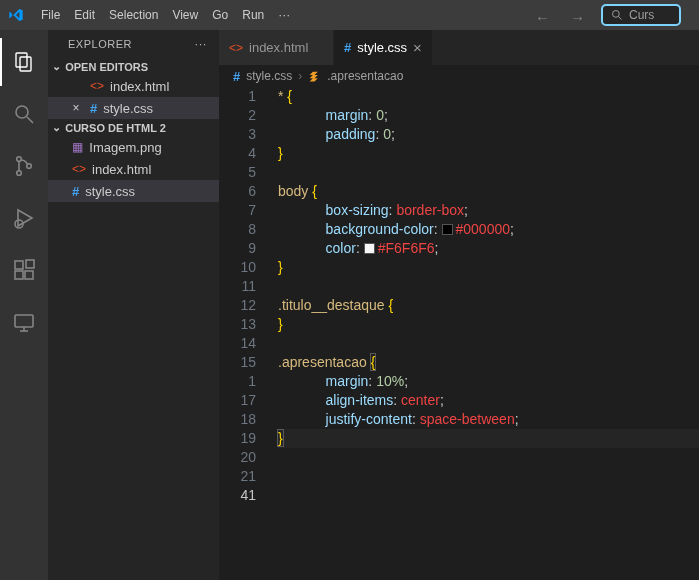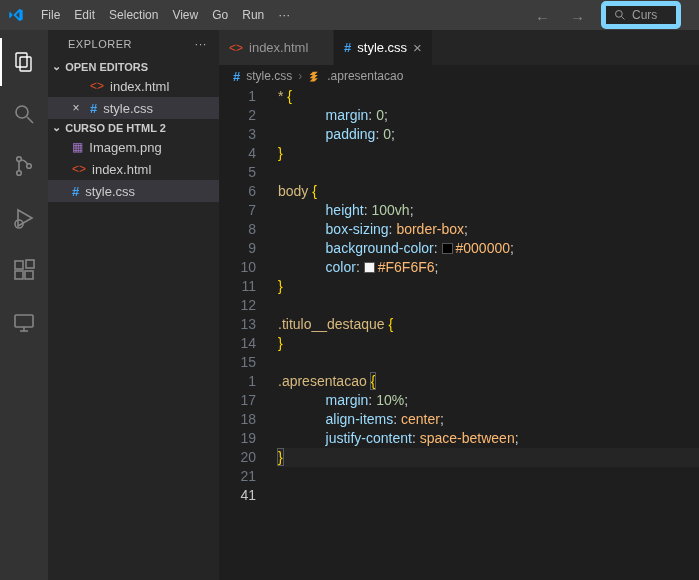--- a/index.html
+++ b/index.html
@@ -2,21 +2,21 @@
 <html><head>
 <meta charset="utf-8">
 <style>
 * { margin: 0; padding: 0; box-sizing: border-box; font-family: "Segoe UI", sans-serif; }
 body { background: #1e1e1e; color: #cccccc; width: 699px; height: 580px; overflow: hidden; font-size: 13px; }
 .titlebar { height: 30px; background: #3c3c3c; display: flex; align-items: center; padding: 12px 8px; gap: 4px; }
 .titlebar .logo { width: 16px; height: 16px; margin-right: 6px; }
 .titlebar .menu-item { padding: 4px 7px; font-size: 12px; color: #cccccc; cursor: pointer; border-radius: 4px; }
 .titlebar .center-group { margin-left: auto; display: flex; align-items: center; gap: 12px; padding-right: 10px; }
 .titlebar .nav-arrow { color: #858585; font-size: 15px; padding: 2px 4px; }
-.searchbox { display: flex; align-items: center; background: #252526; border: 5px solid #7dd3fc; border-radius: 5px; padding: 2px 8px; gap: 6px; color: #9d9d9d; font-size: 12px; min-width: 80px; }
+.searchbox { display: flex; align-items: center; background: #252526; border: 2px solid #7dd3fc; border-radius: 5px; padding: 2px 8px; gap: 6px; color: #9d9d9d; font-size: 12px; min-width: 80px; }
 .main { display: flex; height: calc(100% - 30px); justify-content: space-between; }
 .activitybar { width: 48px; background: #333333; display: flex; flex-direction: column; align-items: center; padding-top: 8px; gap: 4px; }
 .activitybar .ab-item { width: 48px; height: 48px; display: flex; align-items: center; justify-content: center; color: #858585; position: relative; cursor: pointer; }
 .activitybar .ab-item.active { color: #ffffff; }
 .activitybar .ab-item.active::before { content: ""; position: absolute; left: 0; top: 0; bottom: 0; width: 2px; background: #ffffff; }
 .sidebar { width: 171px; background: #252526; display: flex; flex-direction: column; }
 .sidebar-header { display: flex; align-items: center; justify-content: space-between; padding: 8px 12px 8px 20px; font-size: 11px; color: #bbbbbb; letter-spacing: 0.5px; }
 .section-head { display: flex; align-items: center; padding: 2px 4px 2px 4px; font-size: 11px; font-weight: 700; color: #cccccc; gap: 4px; cursor: pointer; }
 .tree { font-size: 13px; }
 .tree-row { display: flex; align-items: center; height: 22px; gap: 6px; padding-left: 16px; cursor: pointer; }
@@ -36,21 +36,21 @@
 .gutter { width: 55px; text-align: right; color: #6e7681; padding-right: 18px; user-select: none; }
 .gutter .ln { height: 19px; }
 .gutter .ln.current { color: #c6c6c6; }
 .code { flex: 1; padding-left: 4px; position: relative; }
 .code .line { height: 19px; white-space: pre; }
 .cursor-line { background: rgba(255,255,255,0.03); }
 .c-sel { color: #d7ba7d; }
 .c-brace { color: #ffd700; }
 .c-prop { color: #9cdcfe; margin-left: 32px; }
 .c-punc { color: #cccccc; }
-.c-val { color: #fdba74; }
+.c-val { color: #ef4444; }
 .c-num { color: #b5cea8; }
 .swatch { display: inline-block; width: 11px; height: 11px; border: 1px solid #555; vertical-align: -1px; margin-right: 3px; }
 .boxed-brace { outline: 1px solid #5a5a5a; }
 svg { display: block; }
 .file-ic-html { color: #e44d26; font-size: 12px; }
 .file-ic-css { color: #42a5f5; font-size: 13px; font-weight: bold; }
 .file-ic-img { color: #a074c4; font-size: 12px; }
 </style>
 </head>
 <body>
@@ -216,21 +216,20 @@
           <div class="ln">21</div>
           <div class="ln current">41</div>
         </div>
       <div class="code" id="code">
           <div class="line"><span class="c-sel">* </span><span class="c-brace">{</span></div>
           <div class="line"><span class="">    </span><span class="c-prop">margin</span><span class="c-punc">: </span><span class="c-num">0</span><span class="c-punc">;</span></div>
           <div class="line"><span class="">    </span><span class="c-prop">padding</span><span class="c-punc">: </span><span class="c-num">0</span><span class="c-punc">;</span></div>
           <div class="line"><span class="c-brace">}</span></div>
           <div class="line"></div>
           <div class="line"><span class="c-sel">body </span><span class="c-brace">{</span></div>
-          <div class="line"><span class="">    </span><span class="c-prop">height</span><span class="c-punc">: </span><span class="c-num">100vh</span><span class="c-punc">;</span></div>
           <div class="line"><span class="">    </span><span class="c-prop">box-sizing</span><span class="c-punc">: </span><span class="c-val">border-box</span><span class="c-punc">;</span></div>
           <div class="line"><span class="">    </span><span class="c-prop">background-color</span><span class="c-punc">: </span><span class="swatch" style="background:#000000"></span><span class="c-val">#000000</span><span class="c-punc">;</span></div>
           <div class="line"><span class="">    </span><span class="c-prop">color</span><span class="c-punc">: </span><span class="swatch" style="background:#F6F6F6"></span><span class="c-val">#F6F6F6</span><span class="c-punc">;</span></div>
           <div class="line"><span class="c-brace">}</span></div>
           <div class="line"></div>
           <div class="line"><span class="c-sel">.titulo__destaque </span><span class="c-brace">{</span></div>
           <div class="line"><span class="c-brace">}</span></div>
           <div class="line"></div>
           <div class="line"><span class="c-sel">.apresentacao </span><span class="c-brace boxed-brace">{</span></div>
           <div class="line"><span class="">    </span><span class="c-prop">margin</span><span class="c-punc">: </span><span class="c-num">10%</span><span class="c-punc">;</span></div>

